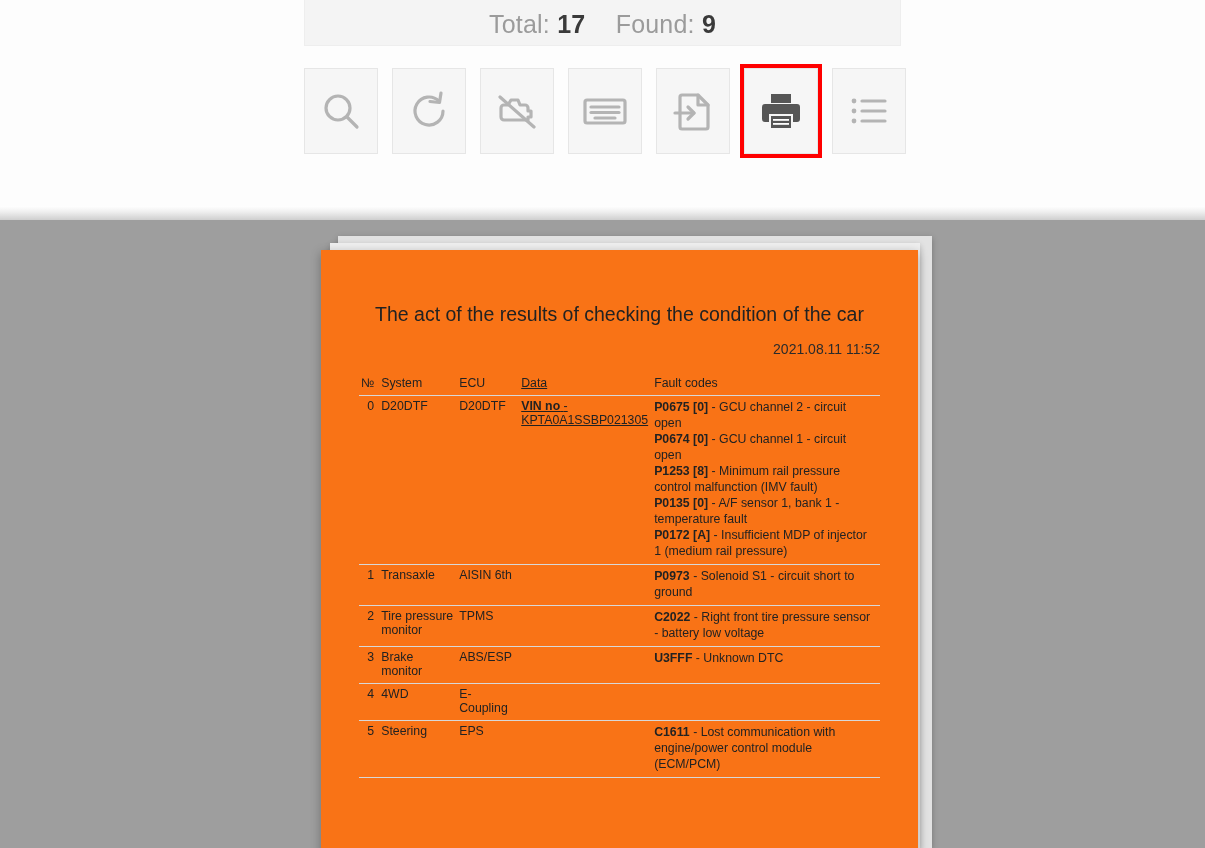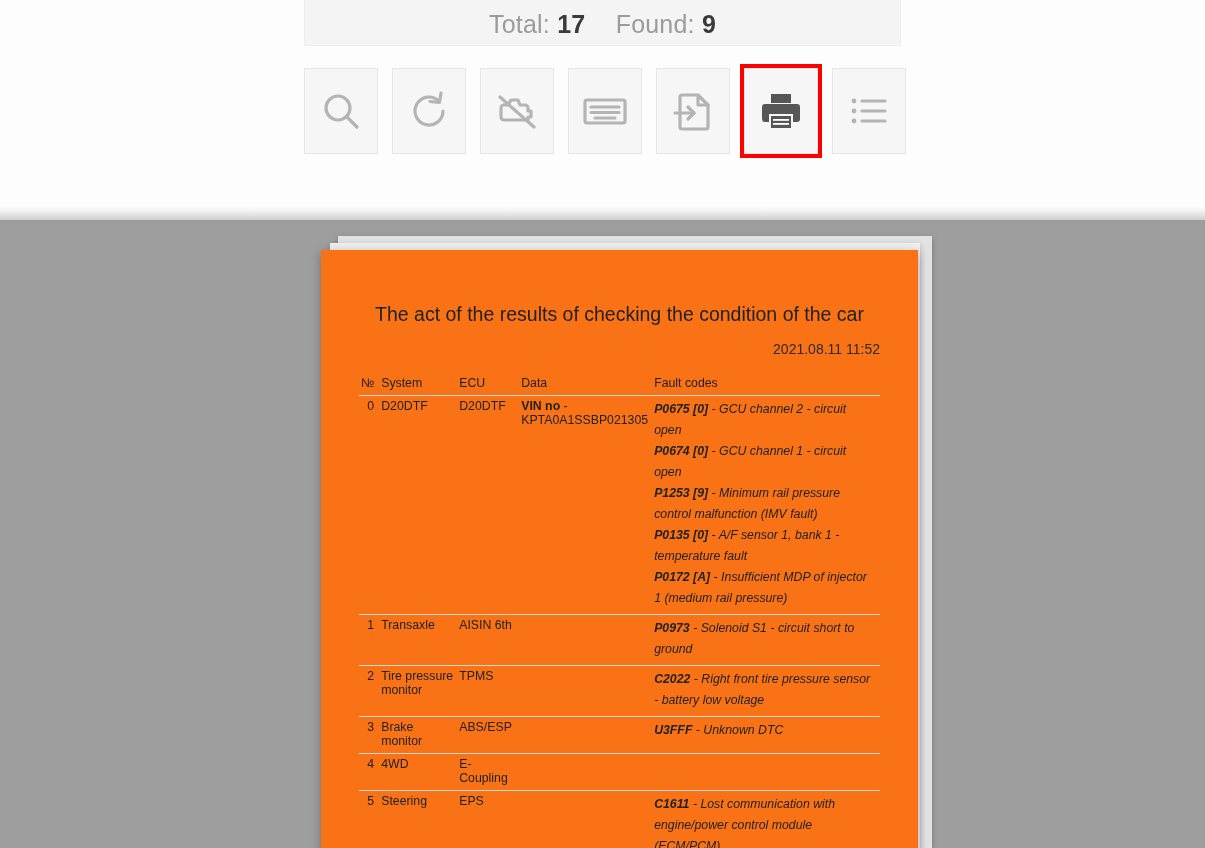--- a/index.html
+++ b/index.html
@@ -143,24 +143,24 @@
     text-align: left;
     font-weight: normal;
   }
   .vin-row td { border-bottom: 1px solid #d8d8d8; }
   .vin-label { width: 62px; color: #222; }
   .bold { font-weight: bold; }
   .hdr td { font-weight: bold; border-bottom: 1px solid #bdbdbd; padding-bottom: 4px; }
   .col-num { width: 16px; text-align: right !important; padding-right: 5px !important; }
   .col-sys { width: 78px; }
   .col-ecu { width: 62px; }
-  .col-data { width: 118px; }
+  .col-data { width: 118px; text-decoration: underline; }
   .col-fault { }
   .code { font-weight: bold; }
-  .fault-line { line-height: 21px; font-style: italic; }
+  .fault-line { line-height: 16px; }
 </style>
 </head>
 <body>
 
 <div id="app">
 
   <div class="top-area">
 
     <div class="summary-bar">
       <div class="summary-text">
@@ -287,21 +287,21 @@
             <td class="col-fault">
               <div class="fault-line">
                 <span class="code">P0675 [0]</span>
                 <span>- GCU channel 2 - circuit open</span>
               </div>
               <div class="fault-line">
                 <span class="code">P0674 [0]</span>
                 <span>- GCU channel 1 - circuit open</span>
               </div>
               <div class="fault-line">
-                <span class="code">P1253 [9]</span>
+                <span class="code">P1253 [8]</span>
                 <span>- Minimum rail pressure control malfunction (IMV fault)</span>
               </div>
               <div class="fault-line">
                 <span class="code">P0135 [0]</span>
                 <span>- A/F sensor 1, bank 1 - temperature fault</span>
               </div>
               <div class="fault-line">
                 <span class="code">P0172 [A]</span>
                 <span>- Insufficient MDP of injector 1 (medium rail pressure)</span>
               </div>

